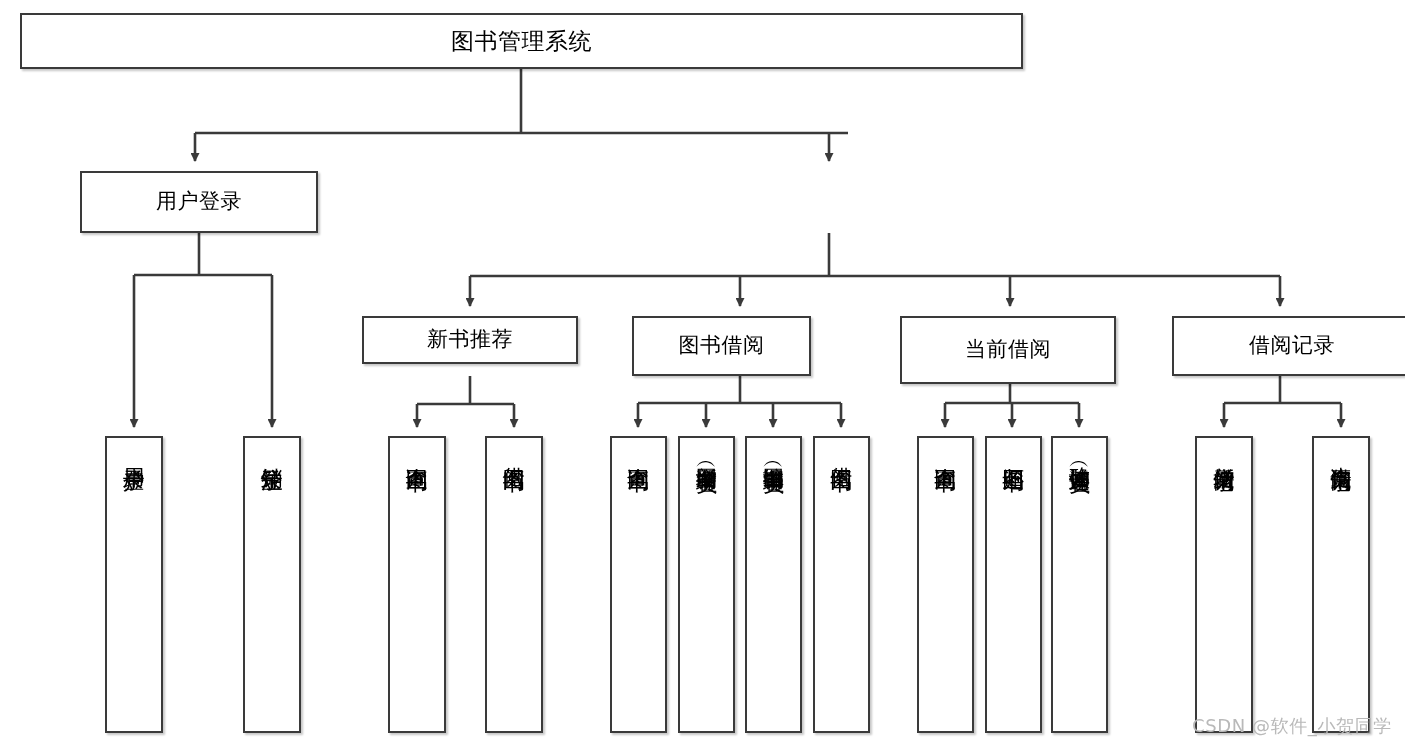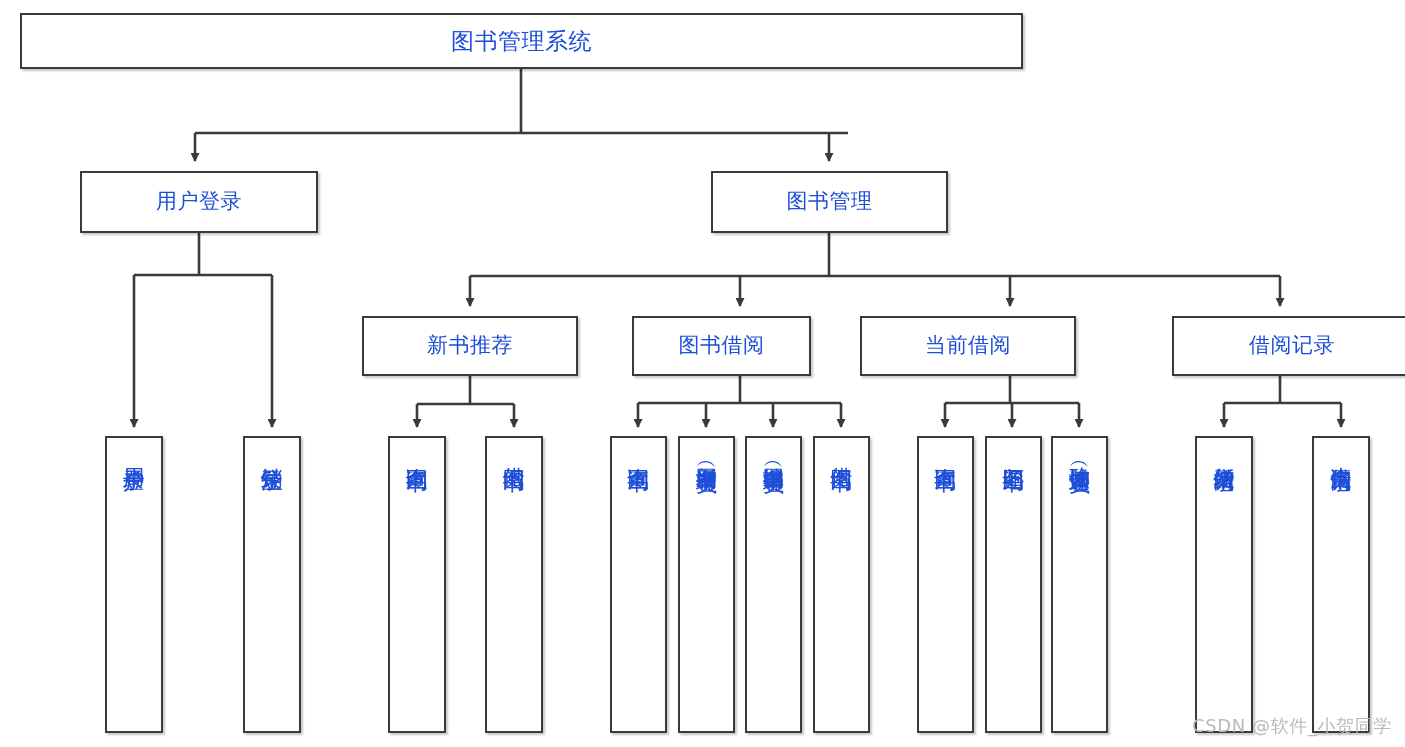--- a/index.html
+++ b/index.html
@@ -25,21 +25,21 @@
   }
   .node {
     position: absolute;
     box-sizing: border-box;
     background: #ffffff;
     border: 2px solid #3a3a3a;
     box-shadow: 2px 2px 2px rgba(0,0,0,0.22);
     display: flex;
     align-items: center;
     justify-content: center;
-    color: #1d4ed8;
+    color: #000000;
   }
   .node .label {
     display: block;
     text-align: center;
     line-height: 1.22;
     letter-spacing: 0.5px;
   }
   .node.horiz .label {
     font-size: 21px;
     white-space: nowrap;
@@ -129,31 +129,28 @@
     </g>
   </svg>
 
   <div class="node horiz" id="title-node" style="left:20px; top:13px; width:1003px; height:56px;">
     <span class="label">图书管理系统</span>
   </div>
 
   <div class="node horiz" style="left:80px; top:171px; width:238px; height:62px;">
     <span class="label">用户登录</span>
   </div>
-  <div class="node horiz" style="left:711px; top:171px; width:237px; height:62px;">
-    <span class="label">图书管理</span>
-  </div>
-
-  <div class="node horiz" style="left:362px; top:316px; width:216px; height:60px;">
+
+  <div class="node horiz" style="left:362px; top:316px; width:216px; height:48px;">
     <span class="label">新书推荐</span>
   </div>
   <div class="node horiz" style="left:632px; top:316px; width:179px; height:60px;">
     <span class="label">图书借阅</span>
   </div>
-  <div class="node horiz" style="left:860px; top:316px; width:216px; height:60px;">
+  <div class="node horiz" style="left:900px; top:316px; width:216px; height:68px;">
     <span class="label">当前借阅</span>
   </div>
   <div class="node horiz" style="left:1172px; top:316px; width:240px; height:60px;">
     <span class="label">借阅记录</span>
   </div>
 
   <div class="node vert" style="left:105px; top:436px; width:58px; height:297px;">
     <span class="label">用户登录</span>
   </div>
   <div class="node vert" style="left:243px; top:436px; width:58px; height:297px;">

